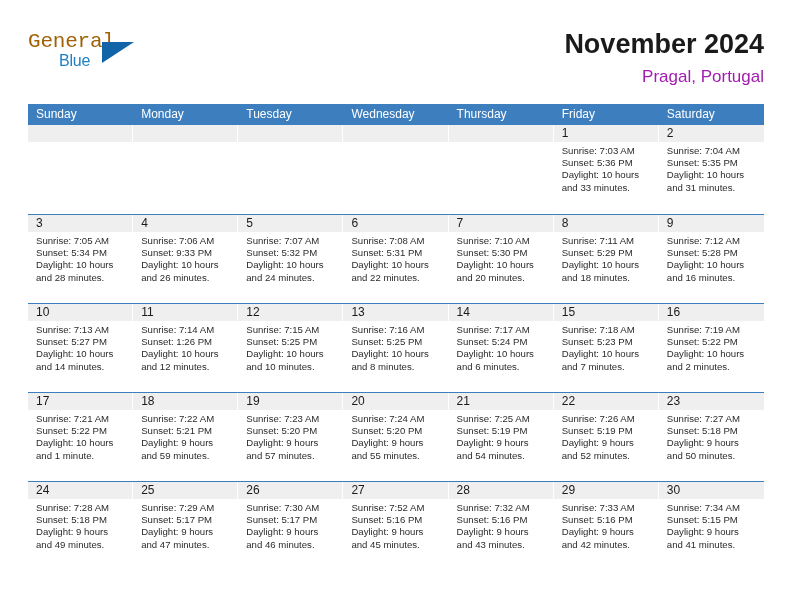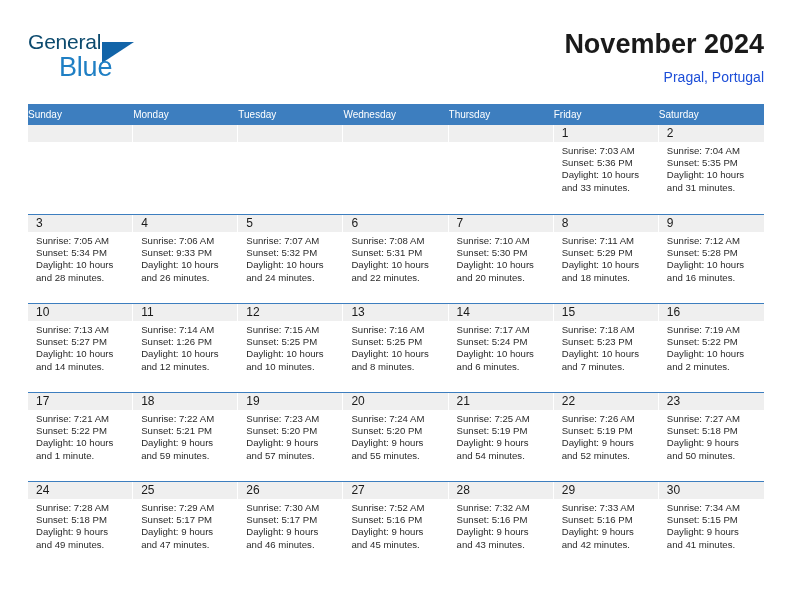--- a/index.html
+++ b/index.html
@@ -35,28 +35,28 @@
     top: 2px;
     width: 130px;
     height: 56px;
   }
   .brand-general {
     position: absolute;
     left: 0;
     top: 0;
     font-size: 21px;
     letter-spacing: -0.2px;
-    color: #0c4a6e;
-    font-family: Liberation Sans, sans-serif;
+    color: #a16207;
+    font-family: Liberation Mono, monospace;
   }
   .brand-blue {
     position: absolute;
     left: 31px;
     top: 22px;
-    font-size: 27px;
+    font-size: 16px;
     letter-spacing: -0.2px;
     color: #1f7fc4;
     font-family: "Liberation Sans", sans-serif;
   }
   .brand-tri {
     position: absolute;
     left: 74px;
     top: 12px;
     width: 0;
     height: 0;
@@ -71,22 +71,22 @@
     text-align: right;
   }
   .cal-title {
     font-size: 27px;
     color: #1a1a1a;
     line-height: 32px;
     white-space: nowrap;
     font-weight: bold;
   }
   .cal-subtitle {
-    font-size: 14px;
-    color: #1d4ed8;
+    font-size: 17px;
+    color: #a21caf;
     line-height: 18px;
     margin-top: 8px;
     white-space: nowrap;
   }
 
   
   .calendar {
     position: absolute;
     left: 28px;
     top: 104px;
@@ -94,22 +94,23 @@
   }
   .dow-row {
     display: flex;
     width: 100%;
     background: #3d7ebf;
     height: 21px;
   }
   .dow {
     flex: 1 1 0;
     color: #ffffff;
-    font-size: 10px;
+    font-size: 12px;
     line-height: 21px;
+    padding-left: 8px;
     box-sizing: border-box;
     white-space: nowrap;
     overflow: hidden;
   }
 
   .week {
     display: flex;
     width: 100%;
     border-top: 1px solid #3d7ebf;
     height: 89px;

